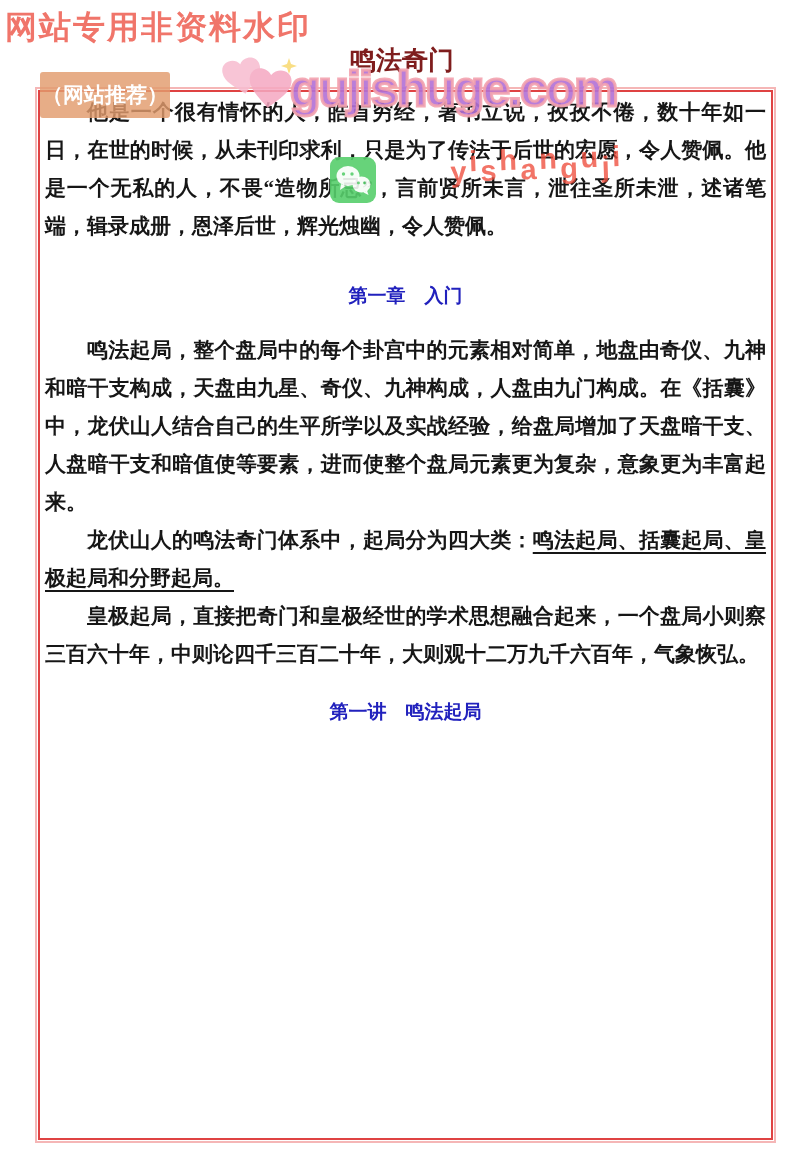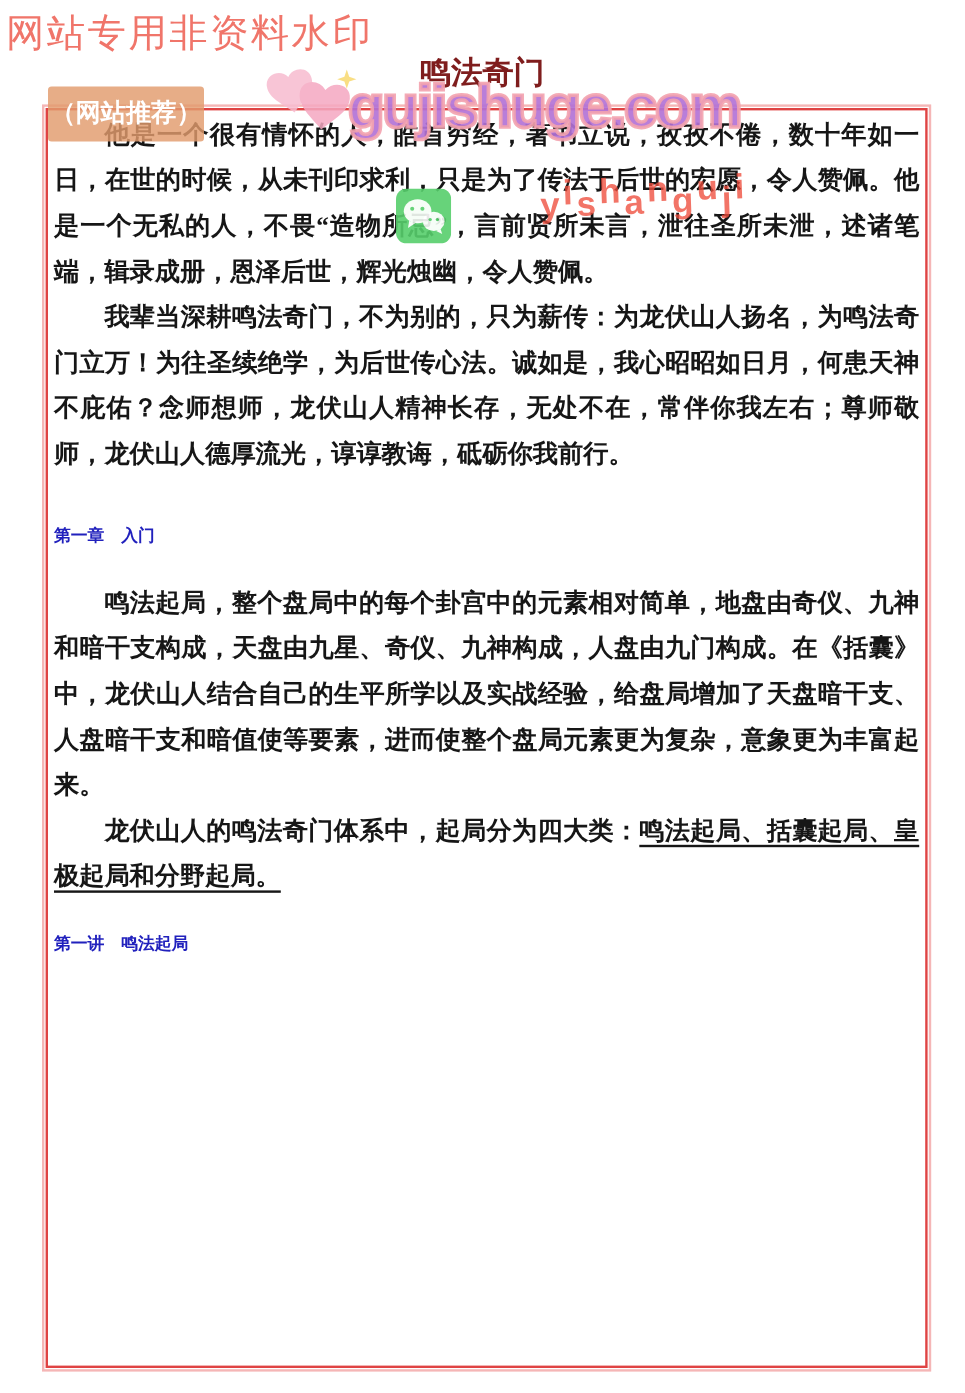--- a/index.html
+++ b/index.html
@@ -8,21 +8,21 @@
     background:#ffffff;
     position:relative;
     overflow:hidden;
     font-family:"Liberation Serif","DejaVu Serif",serif;
   }
 
   
   .corner-watermark {
     position:absolute; left:5px; top:6px;
     font-family:"Liberation Sans","DejaVu Sans",sans-serif;
-    font-weight:400; font-size:32px; letter-spacing:2px;
+    font-weight:700; font-size:32px; letter-spacing:2px;
     color:#f0756a;
     z-index:6;
   }
 
   
   .doc-title {
     position:absolute; left:0; top:43px; width:100%;
     text-align:center;
     font-size:26px; font-weight:bold; color:#7f1d1d;
     z-index:1;
@@ -44,21 +44,22 @@
     margin:0;
     font-size:21px; line-height:38px;
     font-weight:bold; color:#161616;
     text-indent:2em;
     text-align:justify;
   }
   .seg-underline { text-decoration:underline; text-underline-offset:5px; }
 
   .chapter-heading, .lecture-heading {
     margin:32px 0 16px 0;
-    font-size:14px; line-height:38px;
+    text-align:center;
+    font-size:19px; line-height:38px;
     font-weight:bold; color:#2121bd;
   }
   .lecture-heading { margin:20px 0 6px 0; }
 
   
   .overlay { position:absolute; pointer-events:none; z-index:5; }
 
   .recommend-banner {
     left:40px; top:72px;
     background:rgba(226,155,108,0.82);
@@ -93,24 +94,24 @@
 </style>
 </head>
 <body>
 
 <div class="corner-watermark">网站专用非资料水印</div>
 
 <div class="doc-title">鸣法奇门</div>
 
 <div class="content-box">
   <p class="body-para">他是一个很有情怀的人，皓首穷经，著书立说，孜孜不倦，数十年如一日，在世的时候，从未刊印求利，只是为了传法于后世的宏愿，令人赞佩。他是一个无私的人，不畏“造物所忌”，言前贤所未言，泄往圣所未泄，述诸笔端，辑录成册，恩泽后世，辉光烛幽，令人赞佩。</p>
-  <p class="body-para">我辈当深耕鸣法奇门，不为别的，只为薪传：为龙伏山人扬名，为鸣法奇门立万！为往圣续绝学，为后世传心法。诚如是，我心昭昭如日月，何患天神不庇佑？念师想师，龙伏山人精神长存，无处不在，常伴你我左右；尊师敬师，龙伏山人德厚流光，谆谆教诲，砥砺你我前行。</p>
   <h2 class="chapter-heading">第一章　入门</h2>
   <p class="body-para">鸣法起局，整个盘局中的每个卦宫中的元素相对简单，地盘由奇仪、九神和暗干支构成，天盘由九星、奇仪、九神构成，人盘由九门构成。在《括囊》中，龙伏山人结合自己的生平所学以及实战经验，给盘局增加了天盘暗干支、人盘暗干支和暗值使等要素，进而使整个盘局元素更为复杂，意象更为丰富起来。</p>
   <p class="body-para"><span>龙伏山人的鸣法奇门体系中，起局分为四大类：</span><span class="seg-underline">鸣法起局、括囊起局、皇极起局和分野起局。</span></p>
+  <p class="body-para">皇极起局，直接把奇门和皇极经世的学术思想融合起来，一个盘局小则察三百六十年，中则论四千三百二十年，大则观十二万九千六百年，气象恢弘。</p>
   <h2 class="lecture-heading">第一讲　鸣法起局</h2>
 
 </div>
 
 <div class="overlay recommend-banner">（网站推荐）</div>
 
 <div class="overlay hearts-wrap">
   <svg width="88" height="82" viewBox="0 0 88 82">
     <g opacity="0.85">
       <path transform="translate(2,6) rotate(-10 21 18)" d="M21 8 C16 0, 2 2, 2 13 C2 23, 12 29, 21 38 C30 29, 40 23, 40 13 C40 2, 26 0, 21 8 Z" fill="#f7bcd0"></path>

